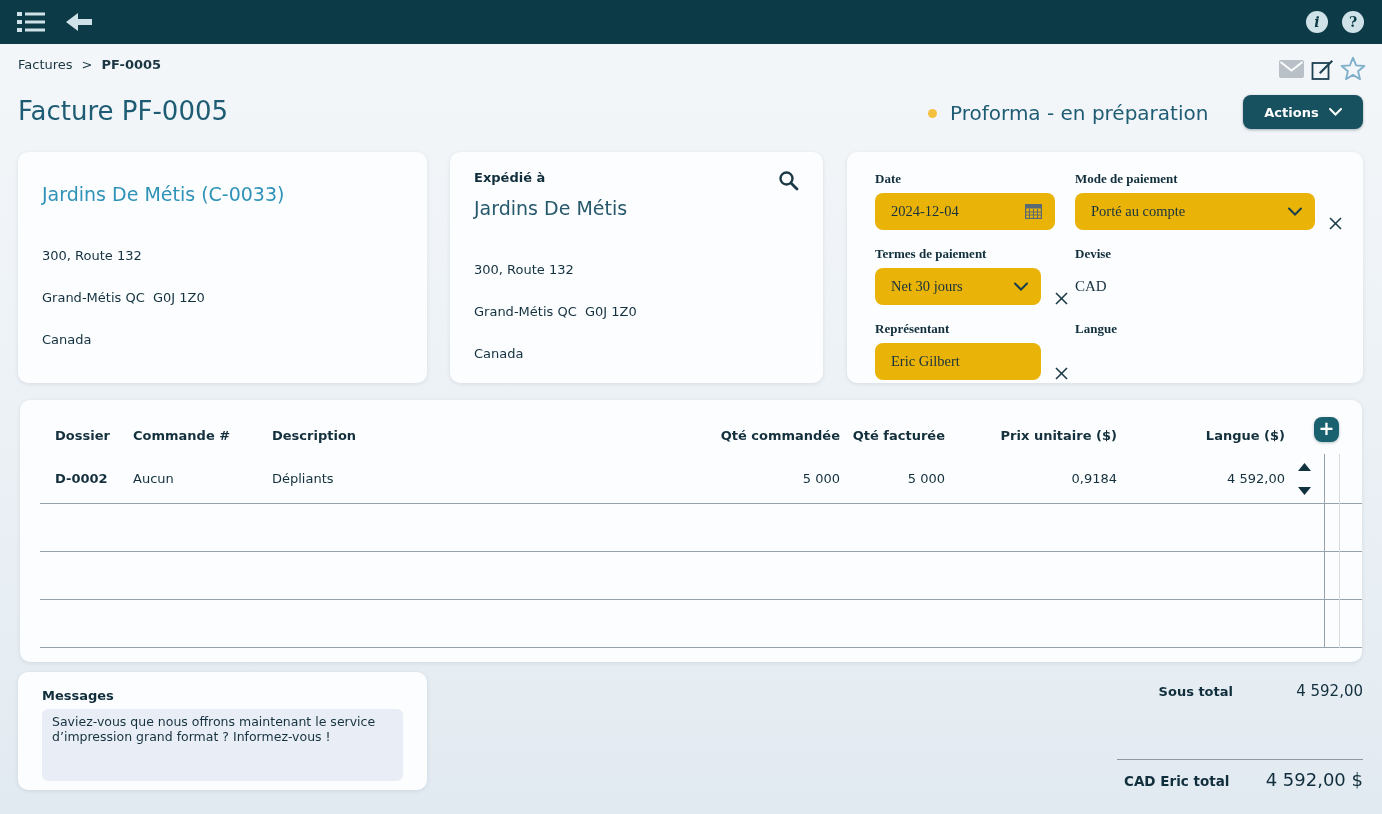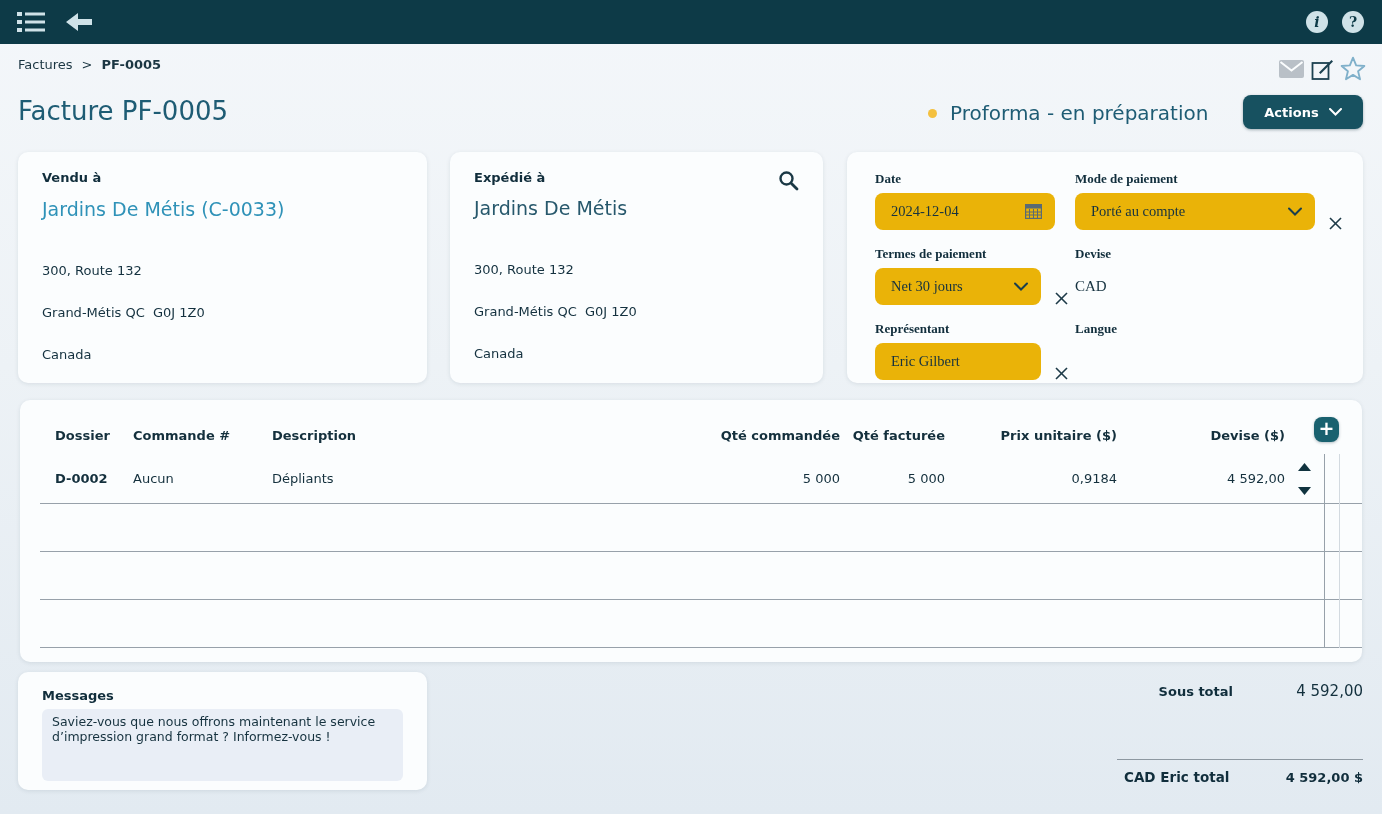--- a/index.html
+++ b/index.html
@@ -84,21 +84,21 @@
   
   .totals { left:1117px; top:682px; width:246px; height:115px; }
   .tot-row1 { position:absolute; top:0; left:0; width:100%; display:grid;
               grid-template-columns:116px 130px; align-items:baseline; }
   .tot-row1 .lbl { text-align:right; }
   .tot-val { font-size:15px; text-align:right; color:#13303d; }
   .tot-div { position:absolute; top:77px; left:0; width:100%; border-top:1px solid #8d98a1; }
   .tot-row2 { position:absolute; top:87px; left:0; width:100%; display:flex;
               justify-content:space-between; align-items:baseline; padding-left:7px; }
   .gt-lbl { font-size:13.5px; font-weight:bold; color:#112e3c; }
-  .gt-val { font-size:13px; font-weight:bold; text-align:right; color:#112e3c; }
+  .gt-val { font-size:18px; font-weight:normal; text-align:right; color:#112e3c; }
 </style>
 </head>
 <body>
 
 <div class="page">
 
   <div class="abs topbar">
     <div class="iconbtn" style="margin-left:17px">
       <svg width="28" height="22" viewBox="0 0 28 22" fill="#cfe2e8">
         <rect x="0" y="1" width="5" height="4"></rect>
@@ -157,21 +157,20 @@
   <div class="abs actions-btn">
     <span>Actions</span>
     <span class="chev" style="color:#fff">
       <svg width="13" height="8" viewBox="0 0 13 8" fill="none" stroke="currentColor" stroke-width="2" stroke-linecap="round">
           <polyline points="1,1 6.5,6.5 12,1"></polyline>
         </svg>
     </span>
   </div>
 
   <div class="abs card card-sold">
-    <div class="lbl">Vendu à</div>
     <div class="cust-link">Jardins De Métis (C-0033)</div>
     <div class="addr">
       <div>300, Route 132</div>
       <div>Grand-Métis QC  G0J 1Z0</div>
       <div>Canada</div>
     </div>
     <div class="lbl" style="margin-top:23px">Contact Facturation</div>
     <div class="ctl-row" style="margin-top:8px">
       <div class="select" style="width:311px">
         <span>Denis Lemieux</span>
@@ -321,21 +320,21 @@
   </div>
 
   <div class="abs card card-table">
     <div class="li-grid li-head">
       <div class="c-pad">Dossier</div>
       <div>Commande #</div>
       <div>Description</div>
       <div class="num">Qté commandée</div>
       <div class="num">Qté facturée</div>
       <div class="num">Prix unitaire ($)</div>
-      <div class="num">Devise ($)</div>
+      <div class="num">Langue ($)</div>
       <div></div>
     </div>
 
     <div class="li-grid li-row">
       <div class="c-pad" style="font-weight:bold">D-0002</div>
       <div>Aucun</div>
       <div>Dépliants</div>
       <div class="num">5 000</div>
       <div class="num">5 000</div>
       <div class="num">0,9184</div>

